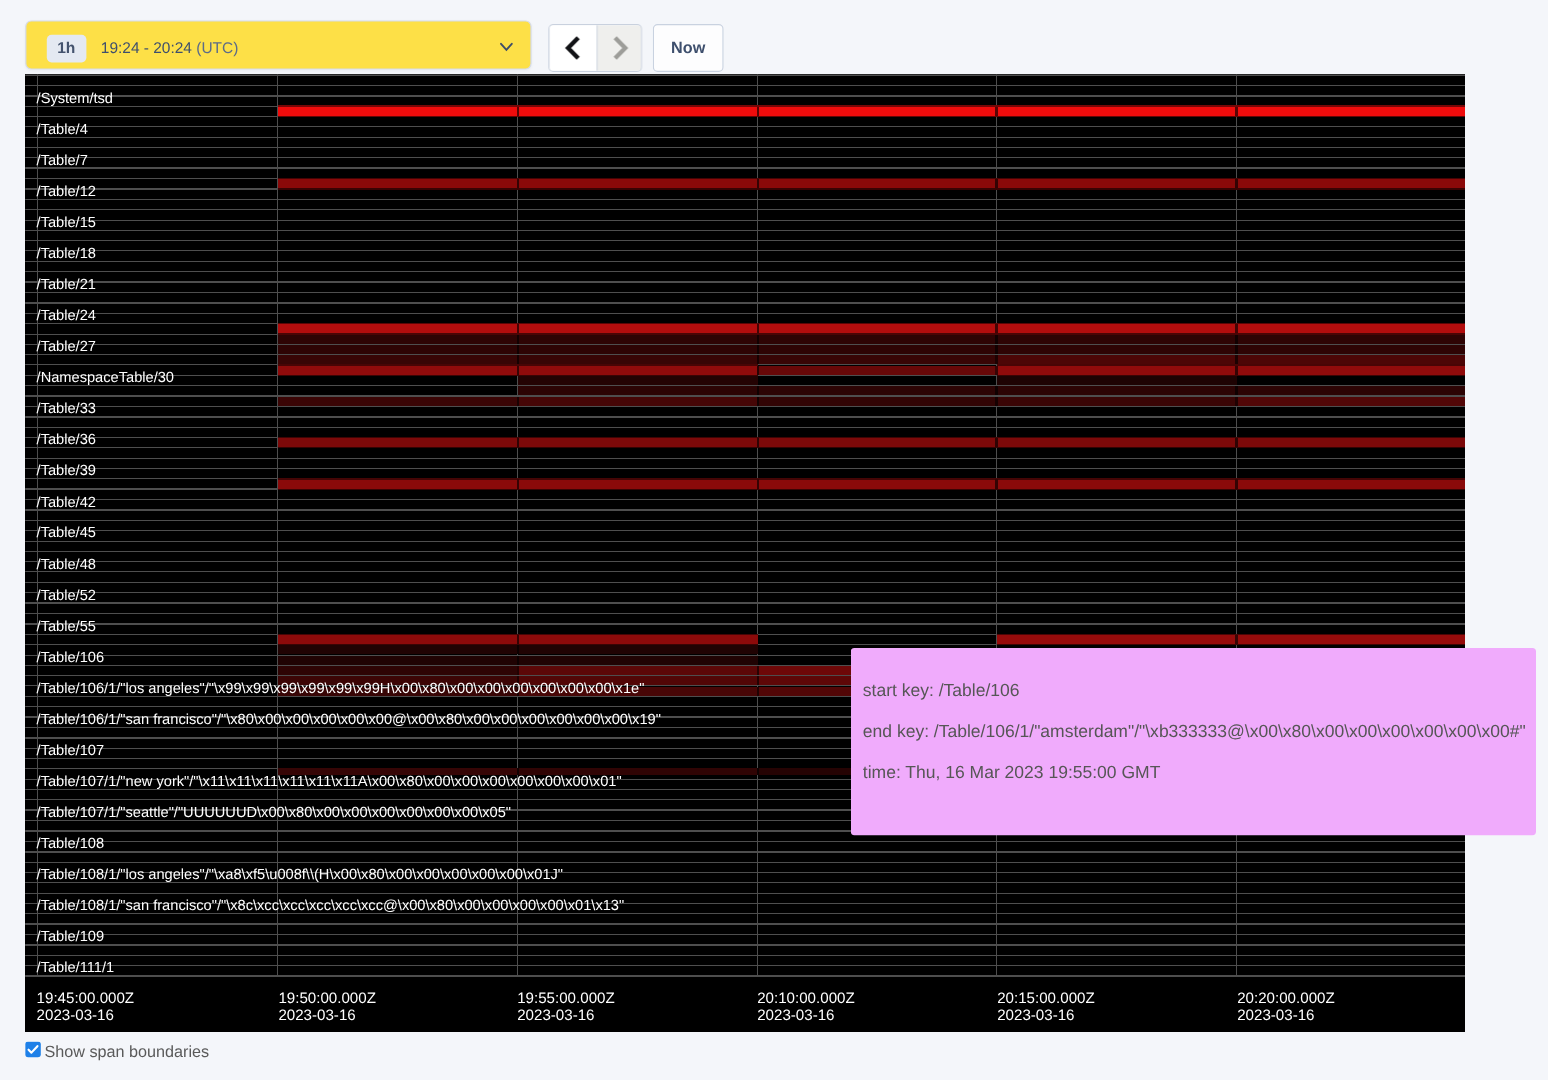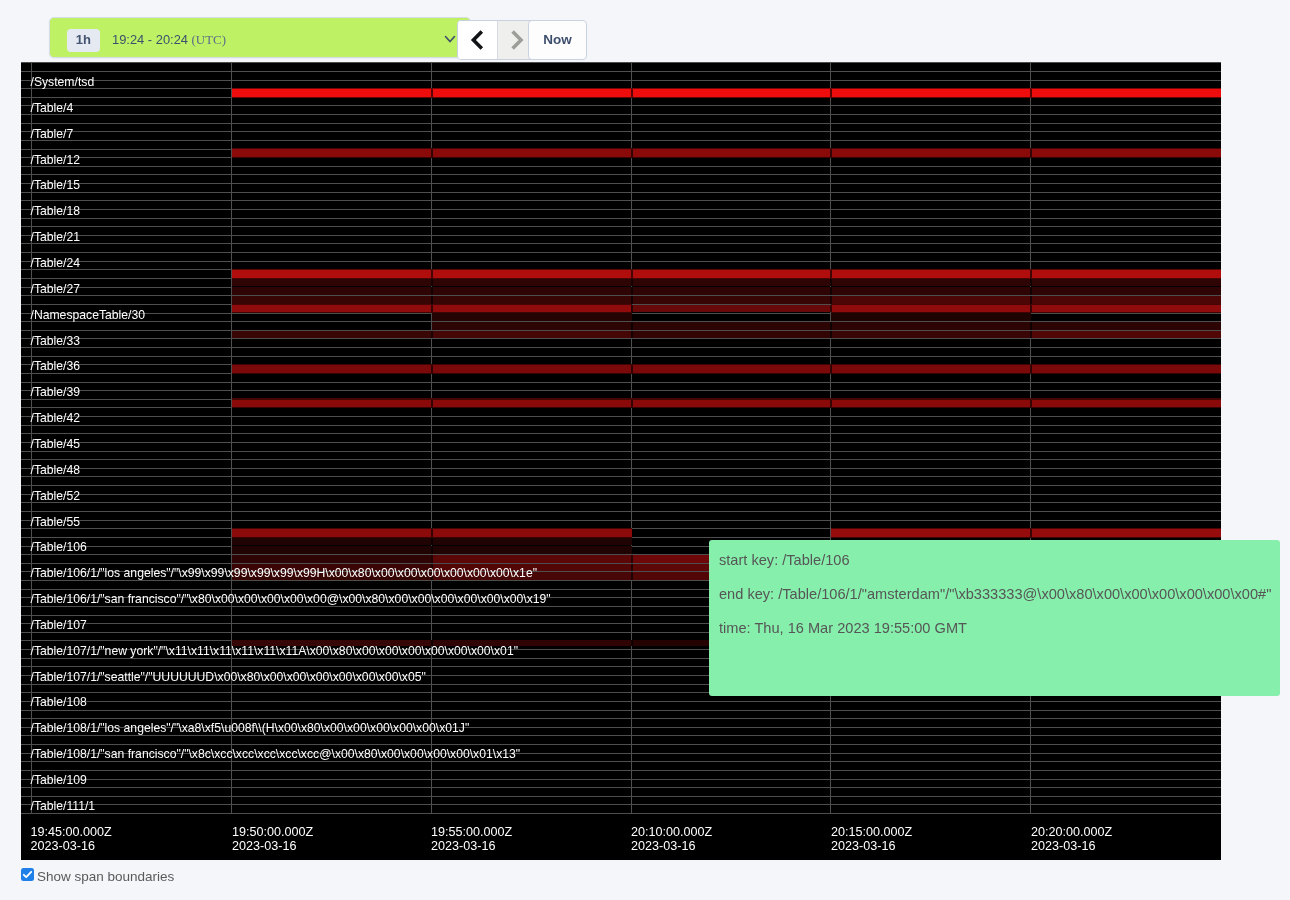--- a/index.html
+++ b/index.html
@@ -1,26 +1,26 @@
 <!DOCTYPE html>
 <html><head><meta charset="utf-8"><style>
 * { margin:0; padding:0; box-sizing:border-box; }
 html,body { width:1290px; height:900px; background:#f4f6fa; font-family:"Liberation Sans",sans-serif; position:relative; overflow:hidden; }
-.combo { position:absolute; will-change:transform; left:21px; top:17px; width:422px; height:41px; background:#bef264; border:1px solid #d6dbe7; border-radius:5px; box-shadow:0 1px 2px rgba(60,70,90,.05);margin-left:28px; }
+.combo { position:absolute; will-change:transform; left:21px; top:17px; width:422px; height:41px; background:#fde047; border:1px solid #d6dbe7; border-radius:5px; box-shadow:0 1px 2px rgba(60,70,90,.05); }
 .badge { position:absolute; left:16.5px; top:11px; width:33.5px; height:22.5px; background:#e4e9f2; border-radius:4px; color:#44536e; font-size:13px; font-weight:bold; text-align:center; line-height:22.5px; }
 .range { position:absolute; left:62px; top:13px; font-size:12.9px; line-height:17px; color:#3e4f6d; white-space:nowrap; }
 .range b { font-weight:normal; }
-.range span { color:#5c6b88; font-weight:normal;font-family:Liberation Serif, serif; }
+.range span { color:#5c6b88; font-weight:normal; }
 .ddarrow { position:absolute; right:13px; top:14px; }
 .btngrp { position:absolute; will-change:transform; left:457px; top:20px; width:78px; height:40px; border:1px solid #c9d1de; border-radius:4px; background:#fff; overflow:hidden; }
 .btngrp .half { position:absolute; top:0; width:39px; height:38px; }
 .btngrp .h2 { left:39px; background:#efefed; border-left:1px solid #d4dae4; }
-.nowbtn { position:absolute; will-change:transform; left:528px; top:20px; width:59px; height:40px; border:1px solid #c9d2e0; border-radius:4px; background:#fdfdfe; color:#3e4f6d; font-size:13.5px; font-weight:bold; text-align:center; line-height:38px; }
+.nowbtn { position:absolute; will-change:transform; left:544px; top:20px; width:59px; height:40px; border:1px solid #c9d2e0; border-radius:4px; background:#fdfdfe; color:#3e4f6d; font-size:13.5px; font-weight:bold; text-align:center; line-height:38px; }
 .chart { position:absolute; left:21px; top:62px; width:1200px; height:694px; will-change:transform; }
-.tooltip { position:absolute; will-change:transform; left:709px; top:540px; width:571px; height:155.5px; background:#86efac; border-radius:3px; font-size:14.6px; color:#565656; padding:13px 10px; line-height:1; }
+.tooltip { position:absolute; will-change:transform; left:709px; top:540px; width:571px; height:155.5px; background:#f0abfc; border-radius:3px; font-size:14.6px; color:#565656; padding:29px 10px; line-height:1; }
 .tooltip div { margin-bottom:19.5px; white-space:nowrap; }
 .cbrow { position:absolute; will-change:transform; left:21px; top:866px; font-size:13.5px; color:#5a5a5a; white-space:nowrap; width:400px; }
 .cbox { position:absolute; left:0; top:2px; width:13px; height:13px; background:#1e80e8; border-radius:2.5px; }
 .cbl { position:absolute; left:16px; top:3px; }
 </style></head>
 <body>
 <div class="combo">
   <div class="badge">1h</div>
   <div class="range"><b>19:24 - 20:24</b> <span>(UTC)</span></div>
   <svg class="ddarrow" width="14" height="14" viewBox="0 0 14 14">

